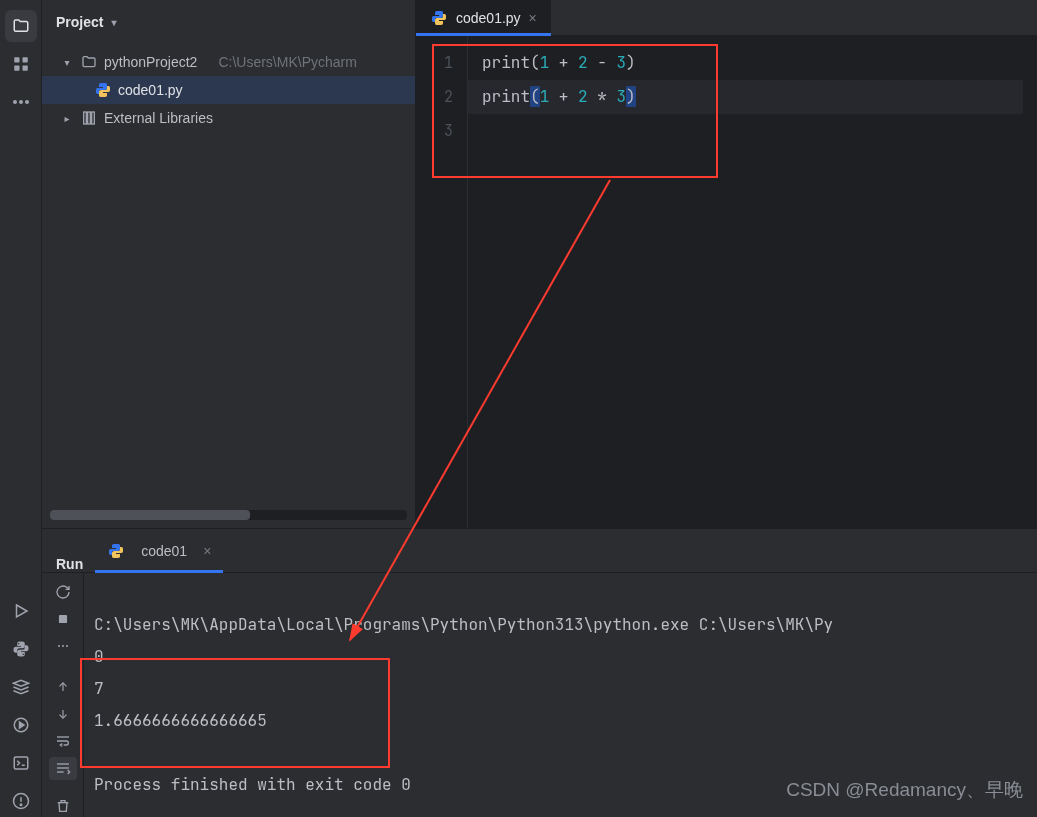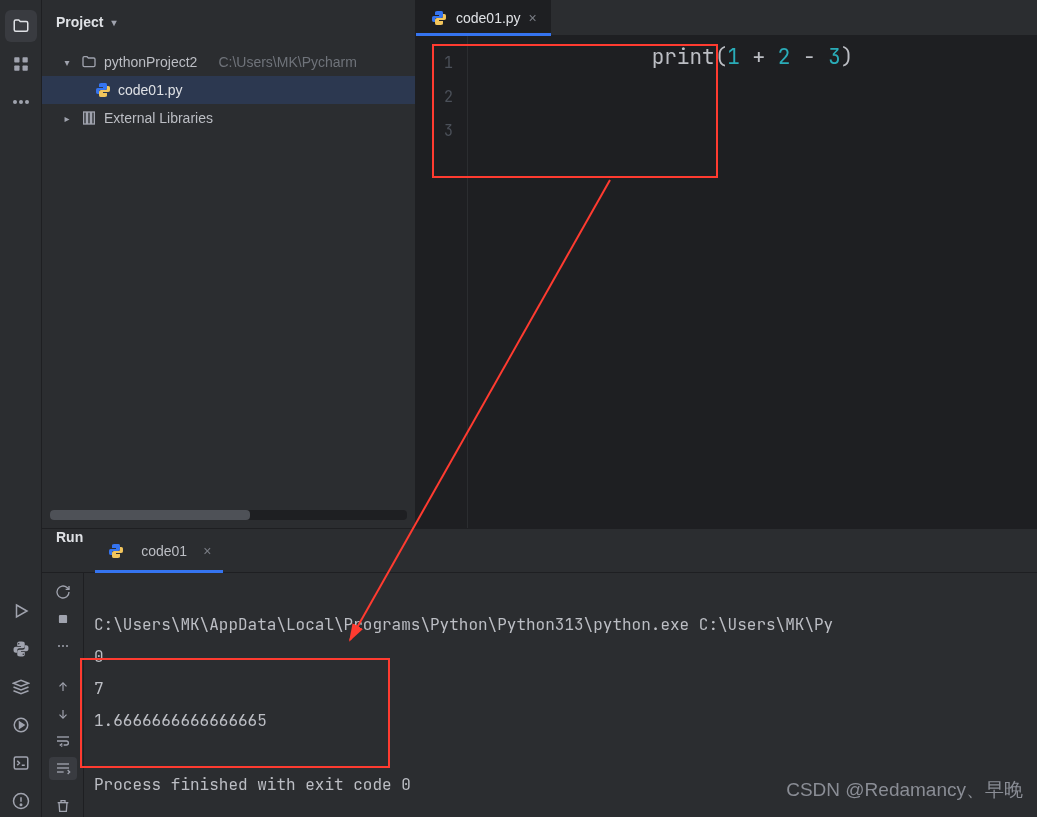--- a/index.html
+++ b/index.html
@@ -71,22 +71,22 @@
 }
 .close-x { color: #7a7d85; font-size: 14px; }
 .editor-body { flex: 1; display: flex; position: relative; overflow: hidden; }
 .gutter {
   width: 52px; background: #1e1f22; border-right: 1px solid #2b2d30;
   padding-top: 10px; text-align: right; padding-right: 14px;
   color: #4b5059; font-size: 15px; font-family: "JetBrains Mono","Consolas",monospace;
   line-height: 34px;
 }
 .code {
-  flex: 1; padding: 4px 14px; font-family: "JetBrains Mono","Consolas",monospace;
-  font-size: 21px; line-height: 34px; position: relative; text-align: center;
+  flex: 1; padding: 10px 14px; font-family: "JetBrains Mono","Consolas",monospace;
+  font-size: 16px; line-height: 34px; position: relative;
 }
 .code-line { white-space: pre; }
 .code-line.hl { background: #26282e; margin-left: -14px; padding-left: 14px; }
 .tok-fn { color: #bcbec4; }
 .tok-par { color: #bcbec4; }
 .tok-num { color: #2aacb8; }
 .tok-op { color: #bcbec4; }
 .sel-bg { background: #214283; border-radius: 1px; }
 .annotation-box-code {
   position: absolute; border: 2px solid #ff3b30;
@@ -94,21 +94,21 @@
   pointer-events: none; z-index: 50;
 }
 .annotation-box-out {
   position: absolute; border: 2px solid #ff3b30;
   left: 80px; top: 658px; width: 310px; height: 110px;
   pointer-events: none; z-index: 50;
 }
 .arrow-svg { position: absolute; left: 80px; top: 170px; width: 640px; height: 500px; pointer-events: none; z-index: 49; }
 .lower { height: 288px; display: flex; flex-direction: column; background: #2b2d30; }
 .run-header {
-  height: 44px; display: flex; align-items: flex-start; gap: 12px;
+  height: 44px; display: flex; align-items: flex-end; gap: 12px;
   padding: 0 14px; border-bottom: 1px solid #1e1f22;
 }
 .run-title { font-weight: 600; color: #dfe1e5; }
 .run-tab {
   display: flex; align-items: center; gap: 16px; height: 100%;
   padding: 0 12px; color: #bcbec4; position: relative; cursor: pointer;
 }
 .run-tab.active::after {
   content: ""; position: absolute; left: 0; right: 0; bottom: -1px;
   height: 3px; background: #3574f0;
@@ -264,20 +264,21 @@
           </div>
         </div>
         <div class="editor-body">
           <div class="gutter">
             <div>1</div>
             <div>2</div>
             <div>3</div>
           </div>
           <div class="code">
             <div class="code-line"><span class="tok-fn">print</span><span class="tok-par">(</span><span class="tok-num">1</span> <span class="tok-op">+</span> <span class="tok-num">2</span> <span class="tok-op">-</span> <span class="tok-num">3</span><span class="tok-par">)</span></div>
+            <div class="code-line hl"><span class="tok-fn">print</span><span class="tok-par sel-bg">(</span><span class="tok-num">1</span> <span class="tok-op">+</span> <span class="tok-num">2</span> <span class="tok-op">*</span> <span class="tok-num">3</span><span class="tok-par sel-bg">)</span></div>
           </div>
         </div>
       </div>
     </div>
 
     <div class="lower">
       <div class="run-header">
         <span class="run-title">Run</span>
         <div class="run-tab active">
           <span class="tree-icon">

